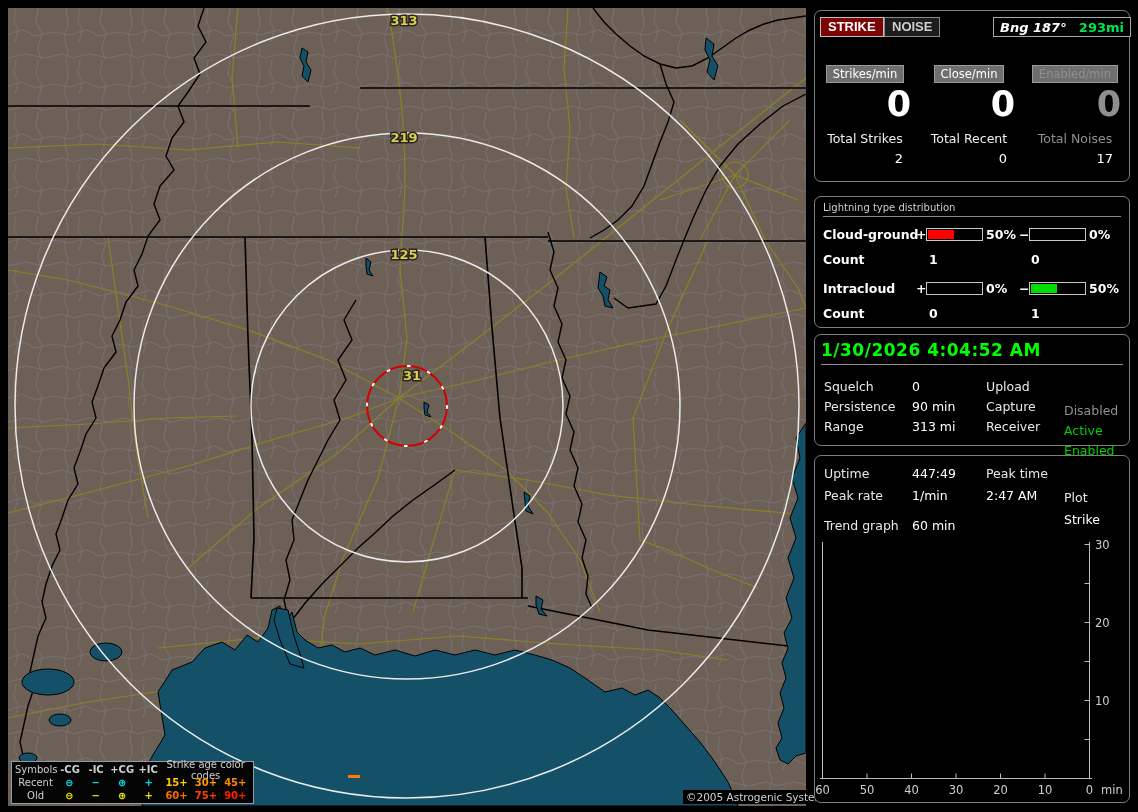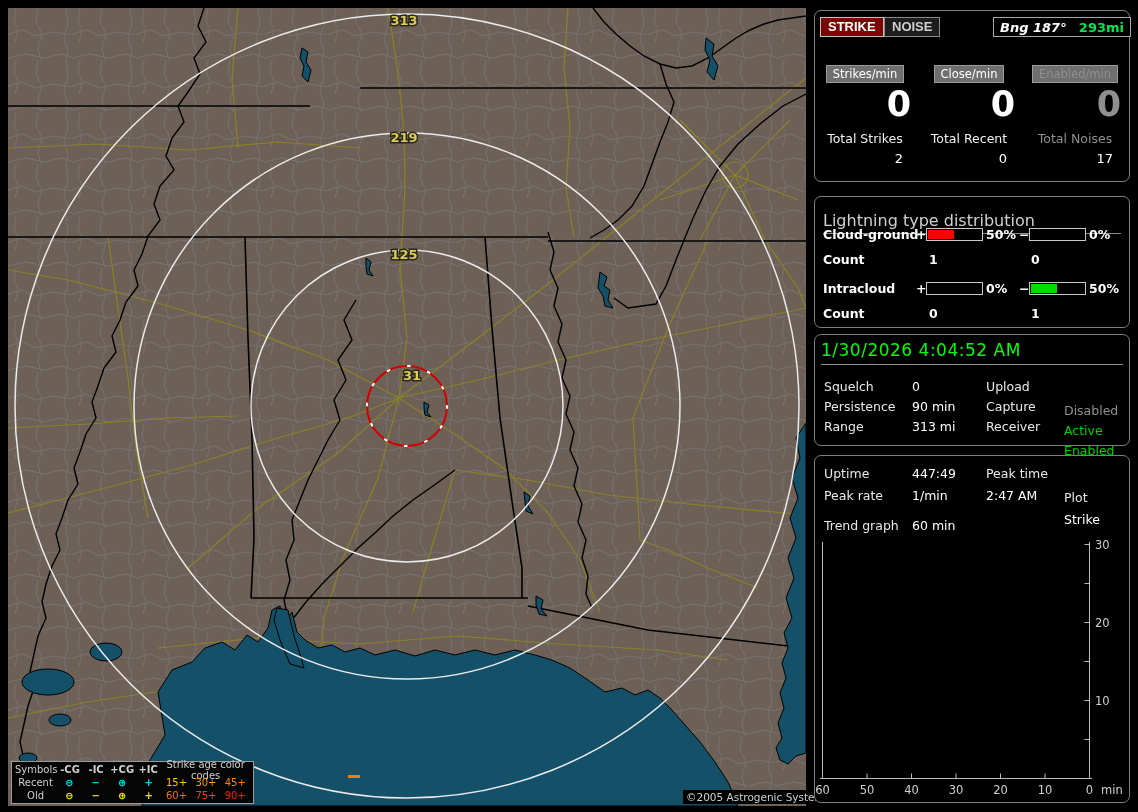--- a/index.html
+++ b/index.html
@@ -21,49 +21,49 @@
   .bng-dist{color:#00e650;}
   .scol{position:absolute;top:52px;width:96px;text-align:center;}
   .scol-btn{display:inline-block;background:#6f6f6f;color:#fff;border:1px solid #9a9a9a;
     font-size:11.5px;padding:1px 6px;line-height:14px;}
   .scol-rate{display:block;text-align:right;padding-right:2px;font-size:35px;font-weight:bold;
     color:#fff;line-height:40px;margin-top:1px;}
   .scol-total-label{display:block;font-size:12.5px;color:#f0f0f0;margin-top:7px;}
   .scol-total{display:block;text-align:right;padding-right:10px;font-size:13px;color:#fff;margin-top:5px;}
   .muted{color:#8f8f8f !important;}
   
-  .dist-title{margin:14px 8px 0;font-size:16px;color:#cfcfcf;border-bottom:1px solid #8a8a8a;
+  .dist-title{margin:5px 8px 0;font-size:10px;color:#cfcfcf;border-bottom:1px solid #8a8a8a;
     padding-bottom:3px;}
   .drow{position:absolute;left:8px;right:4px;height:16px;font-size:12.5px;}
   .drow span{position:absolute;top:0;}
   .dname{left:0;font-weight:bold;color:#fff;}
   .dsign{color:#fff;font-weight:bold;}
   .dplus{left:93px;}  .dminus{left:196px;}
   .dbar{position:absolute !important;top:1px;}
   .dbar1{left:103px;} .dbar2{left:206px;}
   .dpct1{left:163px;font-weight:bold;color:#fff;}
   .dpct2{left:266px;font-weight:bold;color:#fff;}
   .cname{left:0;font-weight:bold;color:#fff;}
   .c1{left:106px;font-weight:bold;color:#fff;} .c2{left:208px;font-weight:bold;color:#fff;}
   
-  .dt-line{margin:5px 6px 0;font-size:17px;font-weight:normal;color:#00ff00;
+  .dt-line{margin:5px 6px 0;font-size:17px;font-weight:bold;color:#00ff00;
     border-bottom:1px solid #909090;padding-bottom:4px;letter-spacing:0.5px;}
   .srow{position:absolute;left:9px;right:4px;height:16px;font-size:12.5px;}
   .srow span{position:absolute;top:0;}
   .sl1{left:0;color:#e8e8e8;} .sv1{left:88px;color:#fff;}
   .sl2{left:162px;color:#e8e8e8;} .sv2{left:240px;color:#fff;margin-top:24px;}
   .green{color:#00cf00 !important;}
   
   .legend{position:absolute;left:11px;top:761px;width:243px;height:43px;background:#050505;
     border:1px solid #9a9a9a;box-sizing:border-box;font-size:10px;color:#cfcfcf;padding:1px 3px;}
   .lg-row{display:flex;height:13px;align-items:center;}
   .lg-c0{width:42px;text-align:center;}
   .lg-sym{width:27px;text-align:center;font-weight:bold;}
   .lg-age-hdr{width:92px;text-align:center;}
-  .lg-age{width:30px;text-align:center;font-weight:normal;}
+  .lg-age{width:30px;text-align:center;font-weight:bold;}
   .copyright{position:absolute;left:683px;top:790px;background:#000;padding:1px 3px;
     font-size:10.5px;color:#cfcfcf;white-space:nowrap;}
 </style>
 </head>
 <body>
 
 <svg width="798" height="798" viewBox="0 0 798 798" style="position:absolute;left:8px;top:8px;">
   <defs>
     <pattern id="cty" width="64" height="52" patternUnits="userSpaceOnUse">
       <g stroke="#7d8794" stroke-width="1" fill="none" opacity="0.45">

